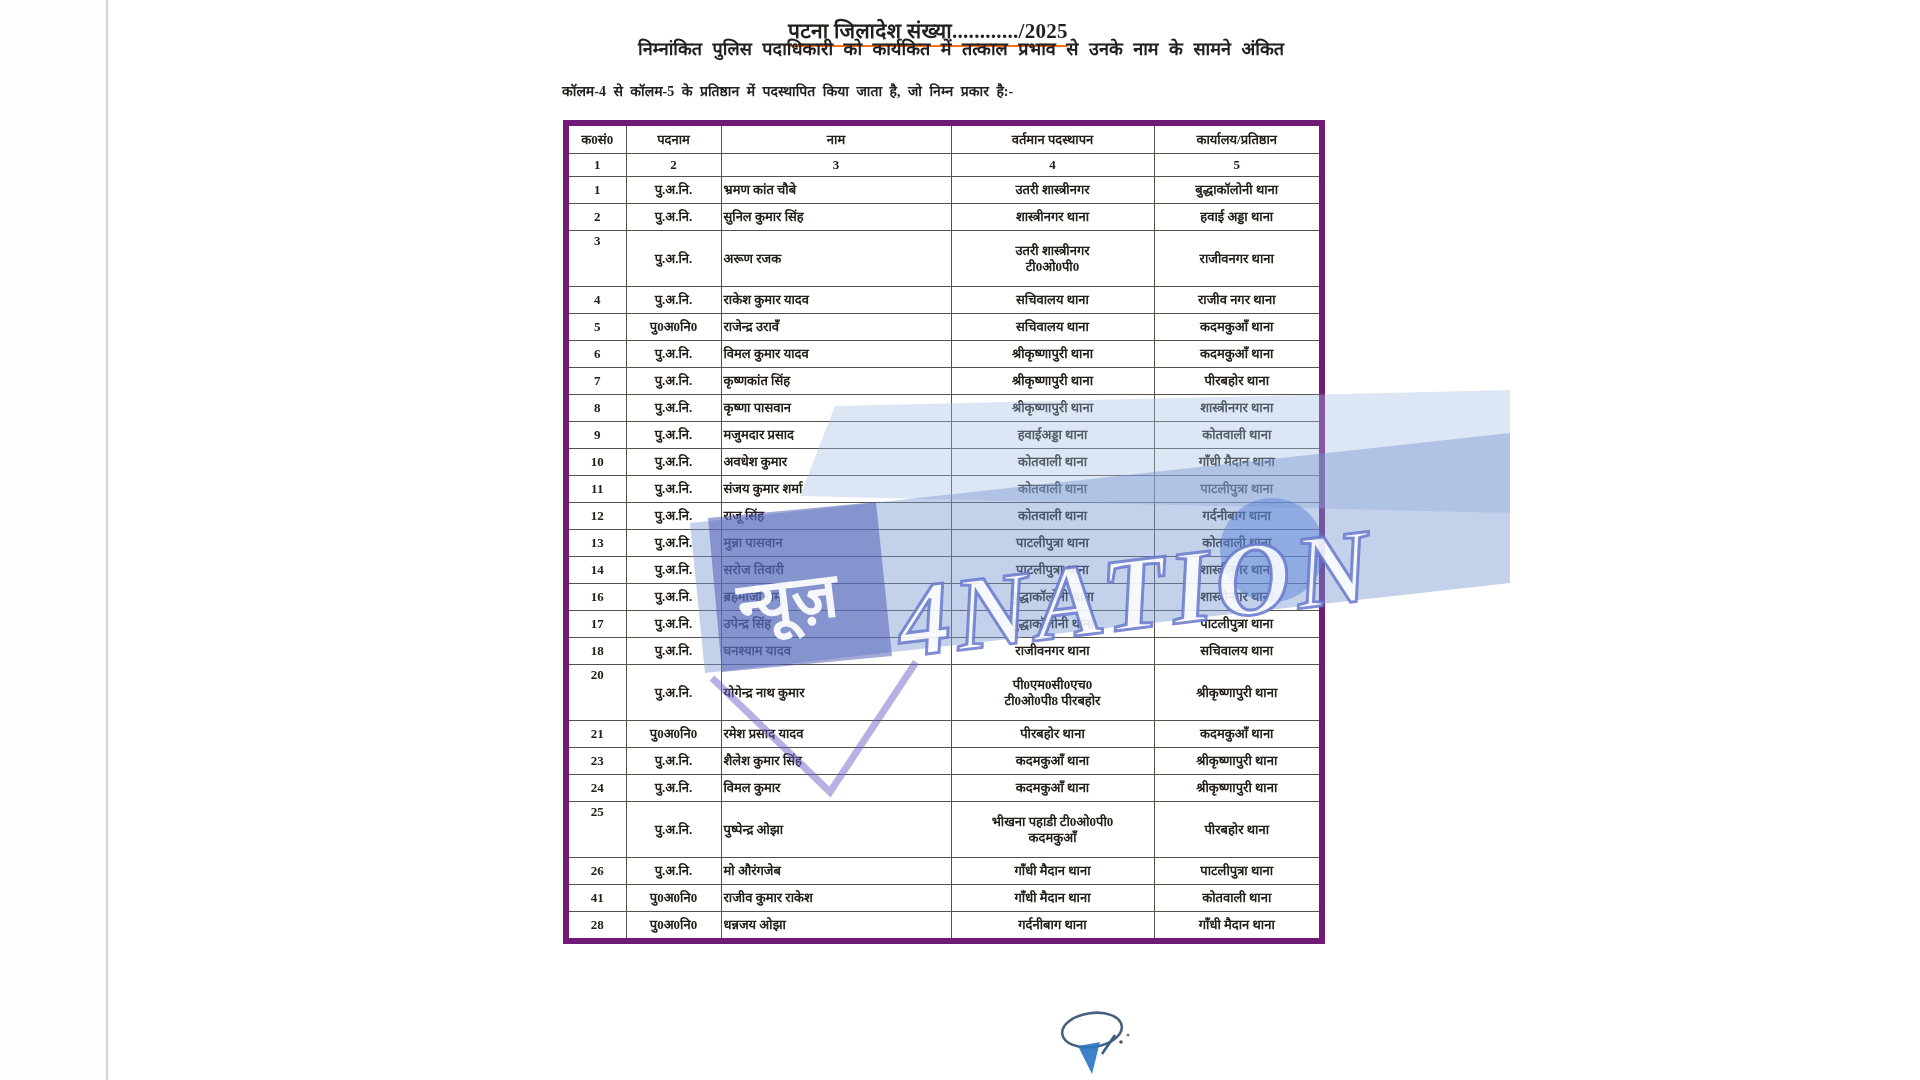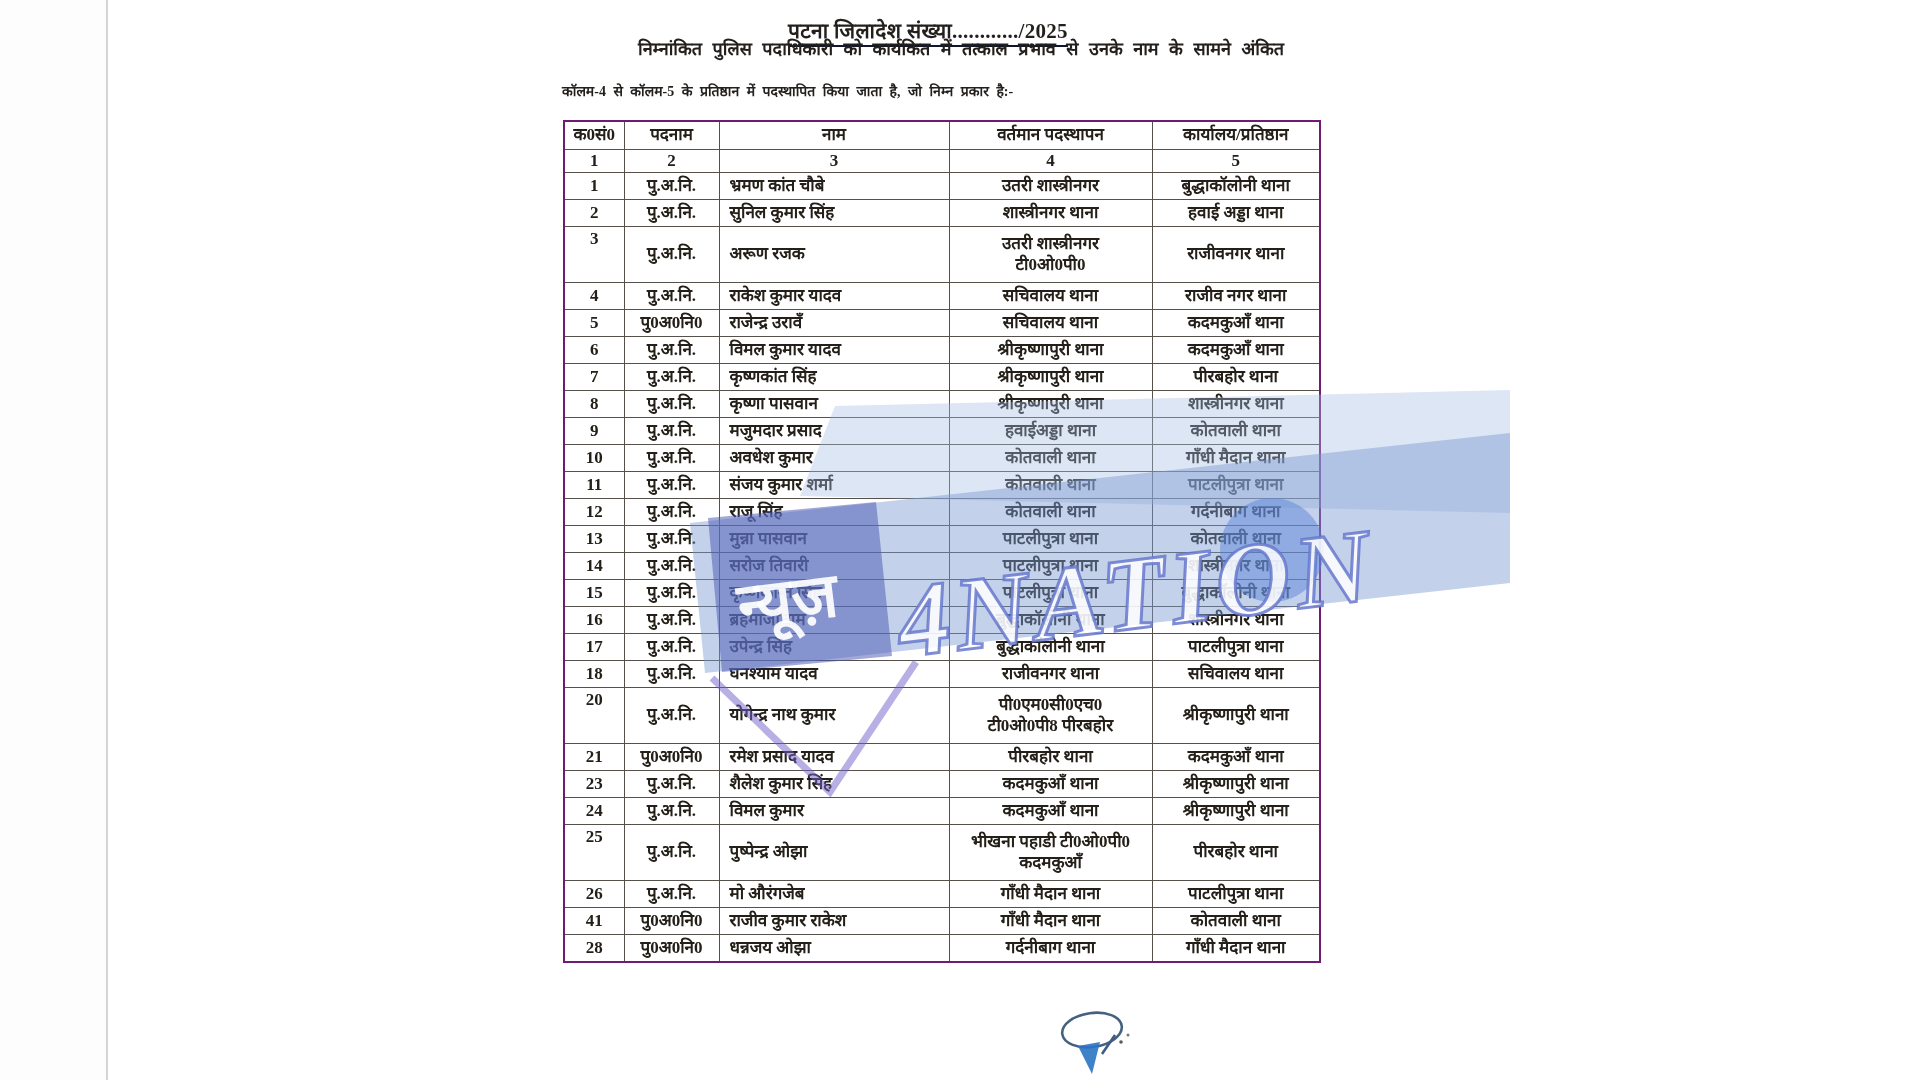--- a/index.html
+++ b/index.html
@@ -9,46 +9,46 @@
     color:#221f1c;position:relative;
   }
   .page{position:absolute;inset:0;}
   .page-edge{
     position:absolute;left:0;top:0;width:106px;height:1080px;
     background:#fdfdfd;border-right:2px solid #d4d4d4;
   }
   .doc-title{
     position:absolute;left:788px;top:16px;
     font-size:21px;font-weight:bold;
-    border-bottom:2px solid #0f172a;padding-bottom:1px;
+    border-bottom:2px solid #f97316;padding-bottom:1px;
     letter-spacing:.3px;white-space:nowrap;
   }
   .intro-line1{
     position:absolute;left:638px;top:36px;font-size:18px;font-weight:600;
     word-spacing:6px;white-space:nowrap;
   }
   .intro-line2{
     position:absolute;left:562px;top:81px;font-size:14px;font-weight:700;
     word-spacing:4px;white-space:nowrap;
   }
   table.transfer-table{
     position:absolute;left:563px;top:120px;width:756px;
     border-collapse:collapse;table-layout:fixed;
-    font-size:17px;font-weight:600;color:#242019;
-    border:2px solid #701a75;
+    font-size:13px;font-weight:600;color:#242019;
+    border:6px solid #701a75;
   }
   .transfer-table th,.transfer-table td{
     border:1px solid #55514a;text-align:center;padding:0 4px;
     white-space:pre-line;line-height:1.22;overflow:hidden;
   }
   .transfer-table thead tr.head-row th{height:27px;font-weight:700;}
   .transfer-table thead tr.num-row td{height:22px;}
   .transfer-table tbody td{height:26px;}
   .transfer-table tbody tr.tall td{height:53px;}
-  .transfer-table tbody td:nth-child(3){text-align:left;padding-left:10px;}
+  .transfer-table tbody td:nth-child(3){text-align:left;padding-left:2px;}
   .transfer-table tbody td.top-align{vertical-align:top;padding-top:2px;}
   .watermark{
     position:absolute;left:650px;top:378px;width:860px;height:430px;
     pointer-events:none;
   }
   .pen-mark{
     position:absolute;left:1040px;top:1006px;width:110px;height:72px;
     pointer-events:none;
   }
 </style>
@@ -182,27 +182,20 @@
           <td>कोतवाली थाना</td>
         </tr>
         <tr>
           <td>14</td>
           <td>पु.अ.नि.</td>
           <td>सरोज तिवारी</td>
           <td>पाटलीपुत्रा थाना</td>
           <td>शास्त्रीनगर थाना</td>
         </tr>
         <tr>
-          <td>15</td>
-          <td>पु.अ.नि.</td>
-          <td>कृष्णकान्त सिंह</td>
-          <td>पाटलीपुत्रा थाना</td>
-          <td>बुद्धाकॉलोनी थाना</td>
-        </tr>
-        <tr>
           <td>16</td>
           <td>पु.अ.नि.</td>
           <td>ब्रहमाजी राम</td>
           <td>बुद्धाकॉलोनी थाना</td>
           <td>शास्त्रीनगर थाना</td>
         </tr>
         <tr>
           <td>17</td>
           <td>पु.अ.नि.</td>
           <td>उपेन्द्र सिंह</td>

